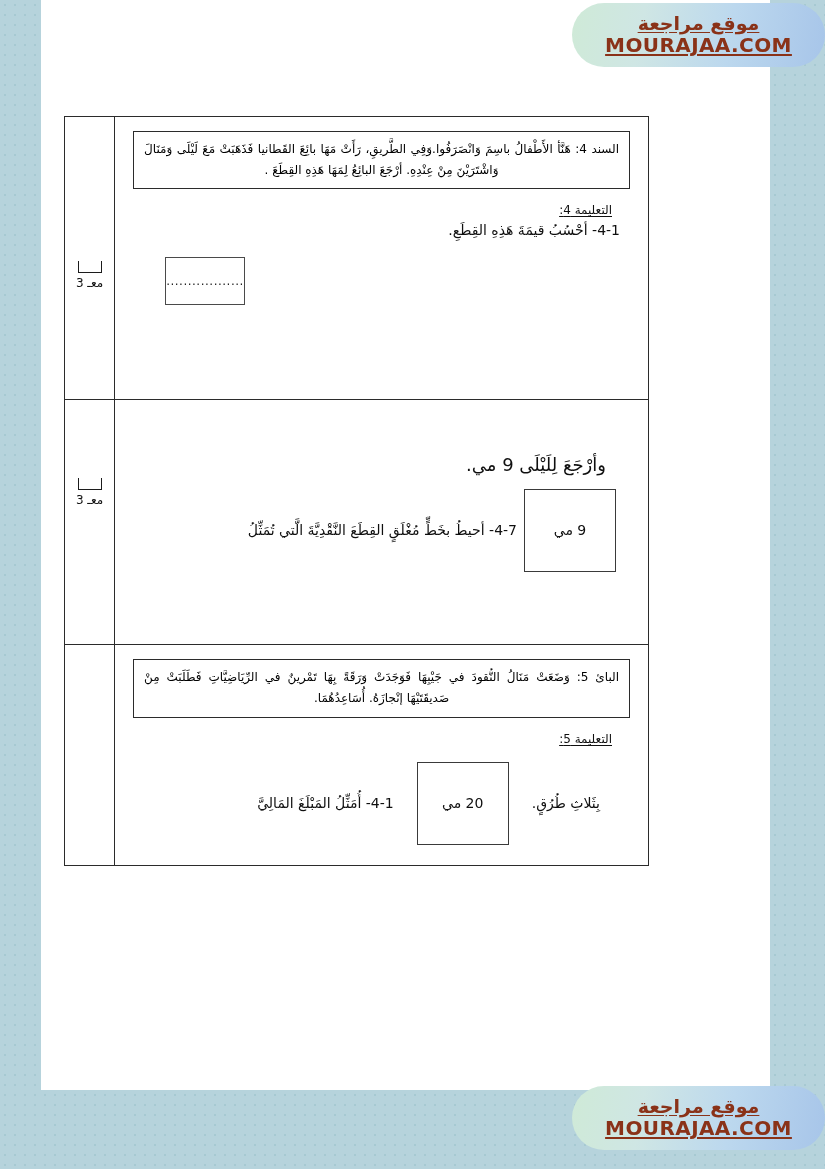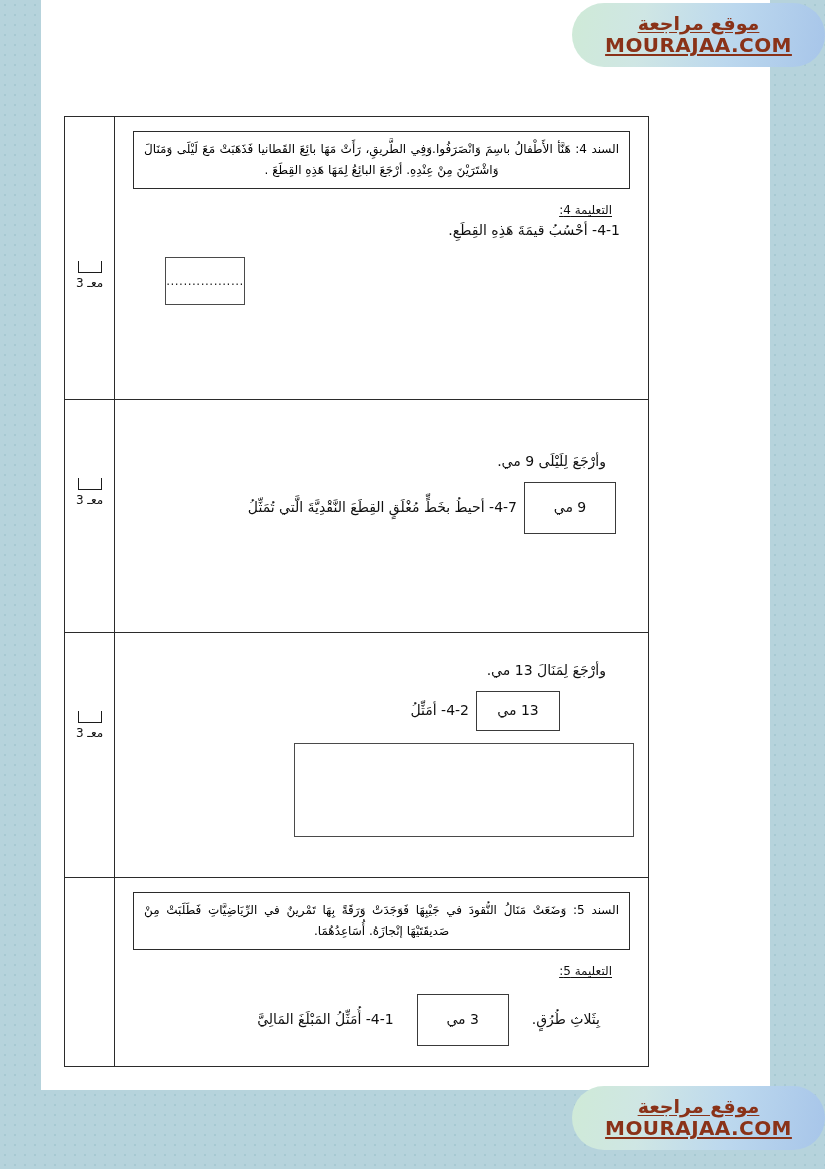--- a/index.html
+++ b/index.html
@@ -155,38 +155,38 @@
     direction:rtl;
     font-size:14px;
     color:#0f0f0f;
     line-height:1.7;
     display:flex;align-items:center;justify-content:flex-start;
     gap:7px;
     margin:2px 14px 0 0;
   }
   .narr-line{
     direction:rtl;
-    font-size:14px;
+    font-size:18px;
     color:#0f0f0f;
     margin:6px 28px 8px 0;
     line-height:1.7;
   }
 
   
   .amount-chip{
     display:inline-flex;align-items:center;justify-content:center;
     border:1.3px solid #3a3a3a;
     min-width:62px;
     padding:7px 10px;
     font-size:14px;
     color:#0f0f0f;
     direction:rtl;
     background:#fff;
   }
-  .amount-chip.big{min-width:66px;padding:13px 12px;text-align:right;}
+  .amount-chip.big{min-width:66px;padding:29px 12px;text-align:right;}
 
   
   .answer-box{
     border:1.6px solid #4a4a4a;
     background:#fff;
   }
   .answer-box.small{
     width:78px;height:46px;
     margin:14px 0 14px 0;
     margin-right:calc(100% - 78px - 38px);
@@ -280,56 +280,33 @@
     <td class="col-mark">
       <div class="cell-mark" style="height:212px;">
         <div class="mark-wrap" style="top:78px;">
           <div class="bracket"></div>
           <div class="mark-label">معـ 3</div>
         </div>
       </div>
     </td>
   </tr>
 
-  <tr>
-    <td class="col-main">
-      <div class="cell-main" style="min-height:224px;">
-        <div class="spacer-sm"></div>
-        <div class="narr-line">وأرْجَعَ لِمَنَالَ 13 مي.</div>
-
-        <div class="q-line" style="margin-right:74px;">
-          <span class="amount-chip">13 مي</span>
-          <span>4-2- أمَثِّلُ</span>
-        </div>
-
-        <div class="answer-box wide"></div>
-      </div>
-    </td>
-    <td class="col-mark">
-      <div class="cell-mark" style="height:224px;">
-        <div class="mark-wrap" style="top:78px;">
-          <div class="bracket"></div>
-          <div class="mark-label">معـ 3</div>
-        </div>
-      </div>
-    </td>
-  </tr>
 
   <tr>
     <td class="col-main">
       <div class="cell-main" style="min-height:150px;">
-        <div class="sanad-box">السند 5: وَضَعَتْ مَنَالُ النُّقودَ في جَيْبِهَا فَوَجَدَتْ وَرَقَةً بِهَا تَمْرينٌ في الرِّيَاضِيَّاتِ فَطَلَبَتْ مِنْ صَديقَتَيْهَا إنْجازَهُ. أُسَاعِدُهُمَا.</div>
+        <div class="sanad-box">البائ 5: وَضَعَتْ مَنَالُ النُّقودَ في جَيْبِهَا فَوَجَدَتْ وَرَقَةً بِهَا تَمْرينٌ في الرِّيَاضِيَّاتِ فَطَلَبَتْ مِنْ صَديقَتَيْهَا إنْجازَهُ. أُسَاعِدُهُمَا.</div>
 
         <div class="instr-title" style="">
           <span>التعليمة 5:</span>
         </div>
 
         <div class="q-line" style="margin-top:16px;margin-right:34px;">
           <span>بِثَلاثِ طُرُقٍ.</span>
-          <span class="amount-chip big" style="margin:0 16px;">3 مي</span>
+          <span class="amount-chip big" style="margin:0 16px;">20 مي</span>
           <span>4-1- أُمَثِّلُ المَبْلَغَ المَالِيَّ</span>
         </div>
         <div class="spacer-sm"></div>
       </div>
     </td>
     <td class="col-mark">
       <div class="cell-mark" style="height:150px;"></div>
     </td>
   </tr>
 </tbody>

